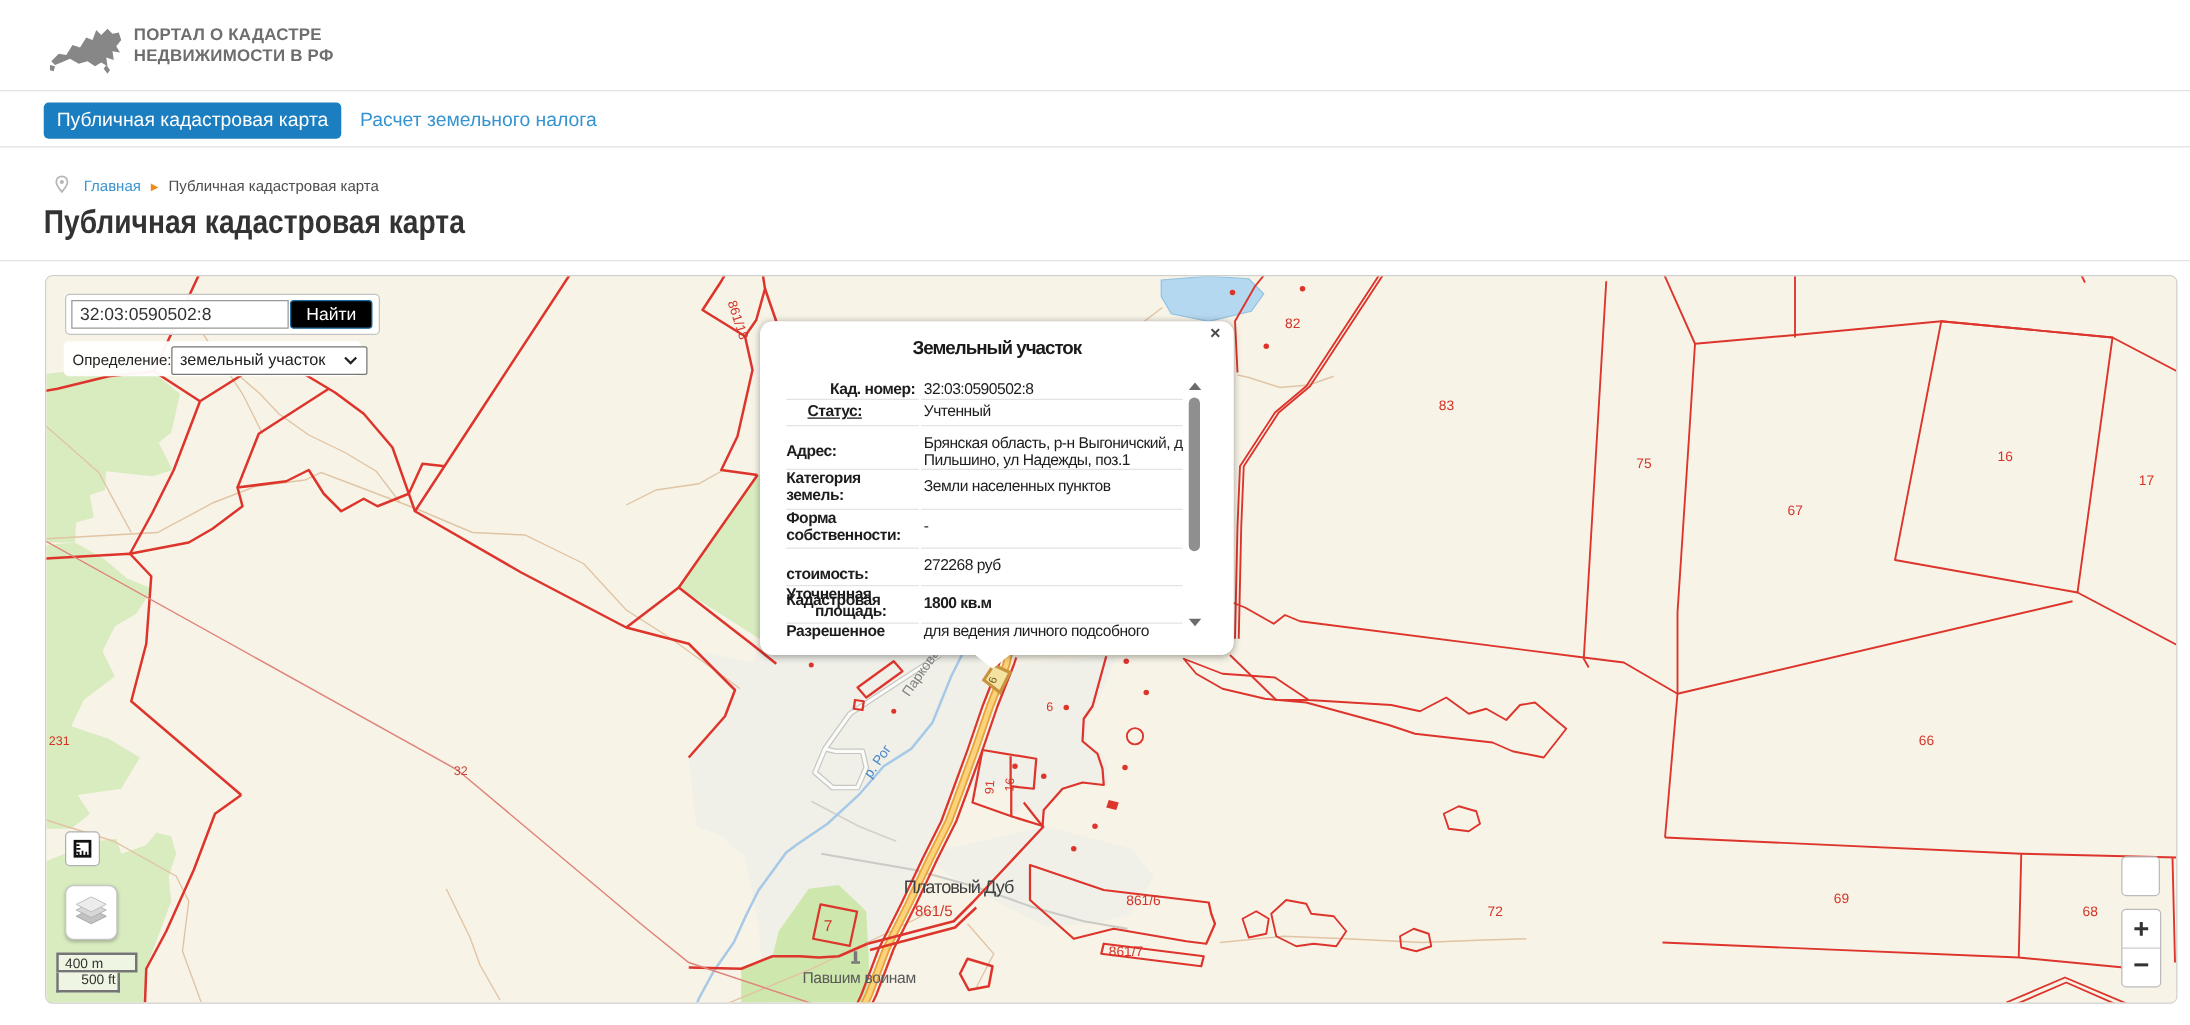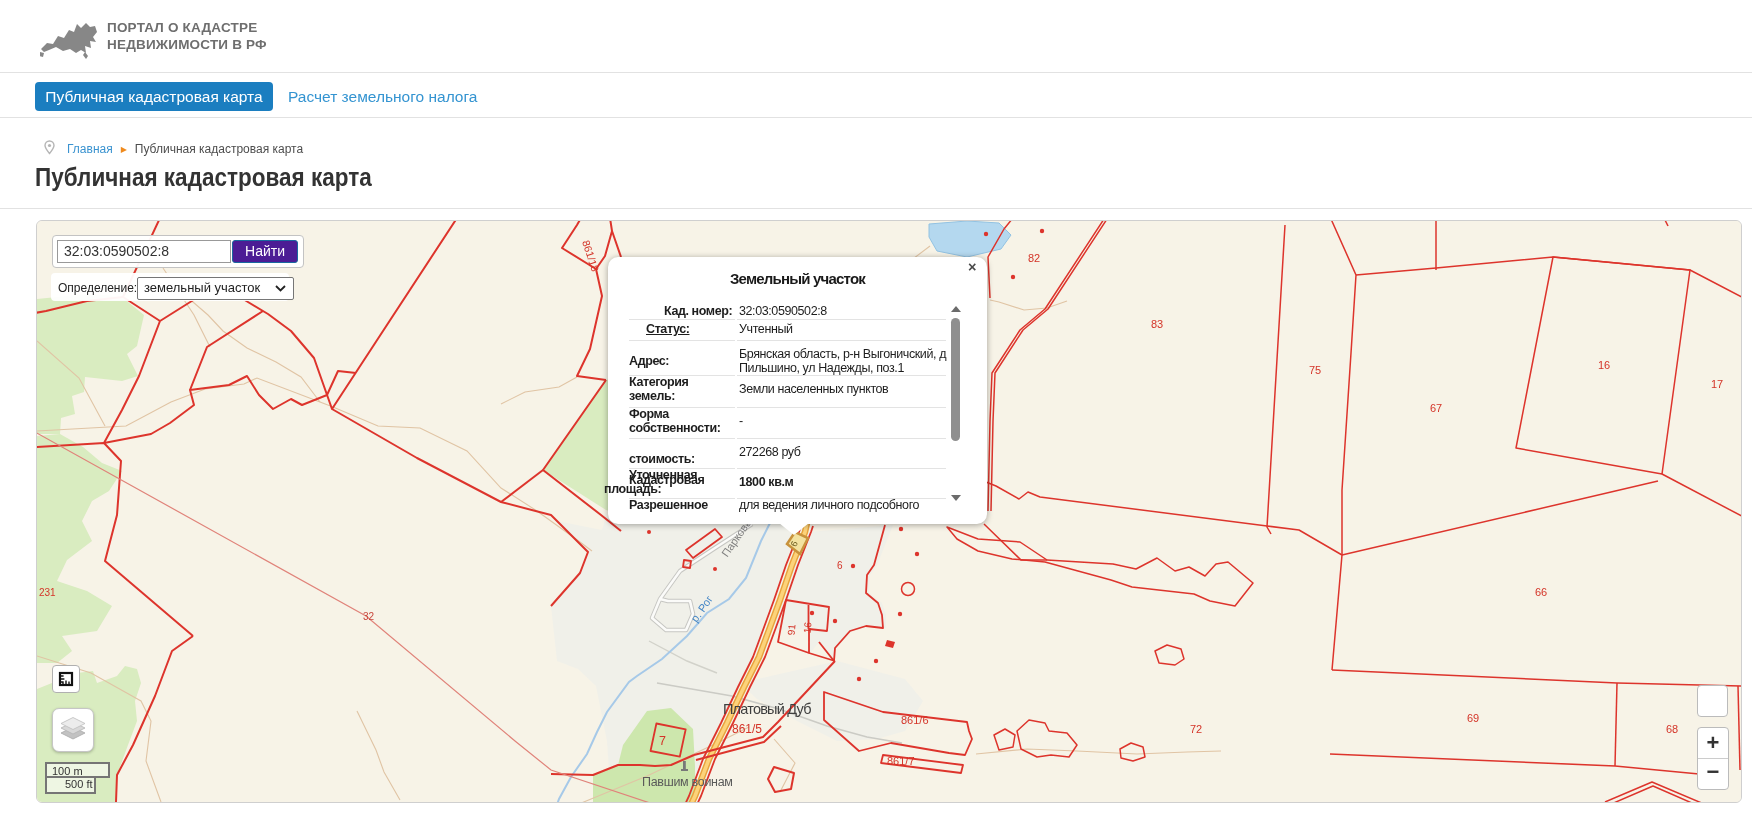--- a/index.html
+++ b/index.html
@@ -210,21 +210,21 @@
       <g class="mtext">
         <text x="686" y="493" font-size="14.5" fill="#3f3f3f" letter-spacing="-0.8">Платовый Дуб</text>
         <text x="605" y="565" font-size="12.5" fill="#5a5a5a" letter-spacing="-0.3">Павшим воинам</text>
         <text x="706" y="322" font-size="11" fill="#808080" transform="rotate(-55 700 321)" text-anchor="middle">Парковая</text>
         <text x="668" y="390" font-size="11" fill="#4586c6" transform="rotate(-55 668 390)" text-anchor="middle">р. Рог</text>
       </g>
     </svg>
 
     <div class="abs" style="left:15px;top:14px;width:252px;height:33px;background:rgba(255,255,255,.95);border:1px solid #c3c3c3;border-radius:4px;box-sizing:border-box;"></div>
     <div class="abs" style="left:20px;top:19px;width:166px;height:21px;background:#fff;border:1px solid #999;font-size:14px;color:#333;line-height:21px;padding-left:6px;">32:03:0590502:8</div>
-    <div class="abs" style="left:195px;top:19px;width:66px;height:23px;background:#4c1d95;border:1px solid #1a699f;border-radius:3px;color:#fff;font-size:14px;line-height:21px;text-align:center;box-sizing:border-box;">Найти</div>
+    <div class="abs" style="left:195px;top:19px;width:66px;height:23px;background:#000000;border:1px solid #1a699f;border-radius:3px;color:#fff;font-size:14px;line-height:21px;text-align:center;box-sizing:border-box;">Найти</div>
     <div class="abs" style="left:14px;top:52px;width:238px;height:28px;background:rgba(255,255,255,.95);border-radius:4px;"></div>
     <div class="abs" style="left:21px;top:60px;font-size:12px;color:#222;">Определение:</div>
     <div class="abs" style="left:100px;top:56px;width:149px;height:21px;background:#fff;border:1px solid #767676;border-radius:2px;font-size:13px;color:#222;line-height:20px;padding-left:6px;">земельный участок
       <svg width="11" height="7" viewBox="0 0 11 7" style="position:absolute;right:7px;top:7px;">
         <path d="M1,1 L5.5,5.5 L10,1" fill="none" stroke="#222" stroke-width="1.8"></path>
       </svg>
     </div>
 
     <div class="abs" style="left:15px;top:444px;width:26px;height:26px;background:#fff;border:1px solid #b0b0b0;border-radius:4px;">
       <svg width="16" height="16" viewBox="0 0 16 16" style="position:absolute;left:5px;top:5px;">
@@ -234,21 +234,21 @@
     </div>
 
     <div class="abs" style="left:15px;top:487px;width:40px;height:42px;background:#fff;border:1px solid #c6c6c6;border-radius:7px;box-shadow:0 1px 3px rgba(0,0,0,.25);">
       <svg width="28" height="26" viewBox="0 0 28 26" style="position:absolute;left:6px;top:8px;">
         <path d="M14,10 L26,16 L14,22 L2,16 Z" fill="#c2c2c2" stroke="#a8a8a8" stroke-width="0.8"></path>
         <path d="M14,5 L26,11 L14,17 L2,11 Z" fill="#d8d8d8" stroke="#b4b4b4" stroke-width="0.8"></path>
         <path d="M14,0.5 L26,6.5 L14,12.5 L2,6.5 Z" fill="#ececec" stroke="#bdbdbd" stroke-width="0.8"></path>
       </svg>
     </div>
 
-    <div class="abs" style="left:8px;top:541px;width:65px;height:16px;background:rgba(255,255,255,.55);border:2px solid #757575;font-size:11px;color:#333;line-height:15px;padding-left:5px;box-sizing:border-box;">100 m</div>
+    <div class="abs" style="left:8px;top:541px;width:65px;height:16px;background:rgba(255,255,255,.55);border:2px solid #757575;font-size:11px;color:#333;line-height:15px;padding-left:5px;box-sizing:border-box;">400 m</div>
     <div class="abs" style="left:8px;top:557px;width:51px;height:16px;background:rgba(255,255,255,.55);border:2px solid #757575;border-top:none;font-size:11px;color:#333;line-height:13px;padding-left:18px;box-sizing:border-box;">500 ft</div>
 
     <div class="abs" style="left:1660px;top:464px;width:29px;height:30px;background:#fff;border:1px solid #bbb;border-radius:4px;"></div>
     <div class="abs" style="left:1660px;top:506px;width:30px;height:61px;background:#fff;border:1px solid #bbb;border-radius:4px;">
       <div style="position:absolute;left:0;top:0;width:30px;height:30px;border-bottom:1px solid #ccc;font-size:22px;color:#333;text-align:center;line-height:29px;font-weight:bold;">+</div>
       <div style="position:absolute;left:0;top:31px;width:30px;height:29px;font-size:22px;color:#333;text-align:center;line-height:26px;font-weight:bold;">−</div>
     </div>
   </div>
 
   <div class="abs" style="left:608px;top:257px;width:379px;height:267px;background:#fff;border-radius:10px;box-shadow:0 1px 6px rgba(0,0,0,.35);"></div>
@@ -281,20 +281,20 @@
   <div class="abs ptxt pb" style="left:629px;top:374.5px;">Категория</div>
   <div class="abs ptxt pb" style="left:629px;top:389px;">земель:</div>
   <div class="abs ptxt" style="left:739px;top:381.5px;">Земли населенных пунктов</div>
   <div class="abs ptxt pb" style="left:629px;top:406.5px;">Форма</div>
   <div class="abs ptxt pb" style="left:629px;top:421px;">собственности:</div>
   <div class="abs ptxt" style="left:739px;top:413.5px;">-</div>
   <div class="abs ptxt pb" style="left:629px;top:437.5px;margin-top:35px;">Кадастровая</div>
   <div class="abs ptxt pb" style="left:629px;top:452px;">стоимость:</div>
   <div class="abs ptxt" style="left:739px;top:444.5px;">272268 руб</div>
   <div class="abs ptxt pb" style="left:629px;top:467.5px;">Уточненная</div>
-  <div class="abs ptxt pb" style="left:604px;top:482px;">площадь:</div>
+  <div class="abs ptxt pb" style="left:652px;top:482px;">площадь:</div>
   <div class="abs ptxt" style="left:739px;top:474.5px;font-weight:bold;">1800 кв.м</div>
   <div class="abs ptxt pb" style="left:629px;top:498px;">Разрешенное</div>
   <div class="abs ptxt" style="left:739px;top:498px;">для ведения личного подсобного</div>
 
   <div class="abs" style="left:951px;top:306px;width:0;height:0;border-left:5px solid transparent;border-right:5px solid transparent;border-bottom:6px solid #6b6b6b;"></div>
   <div class="abs" style="left:951px;top:495px;width:0;height:0;border-left:5px solid transparent;border-right:5px solid transparent;border-top:6px solid #6b6b6b;"></div>
   <div class="abs" style="left:951px;top:318px;width:9px;height:123px;background:#8f8f8f;border-radius:4.5px;"></div>
 
 </body></html>

